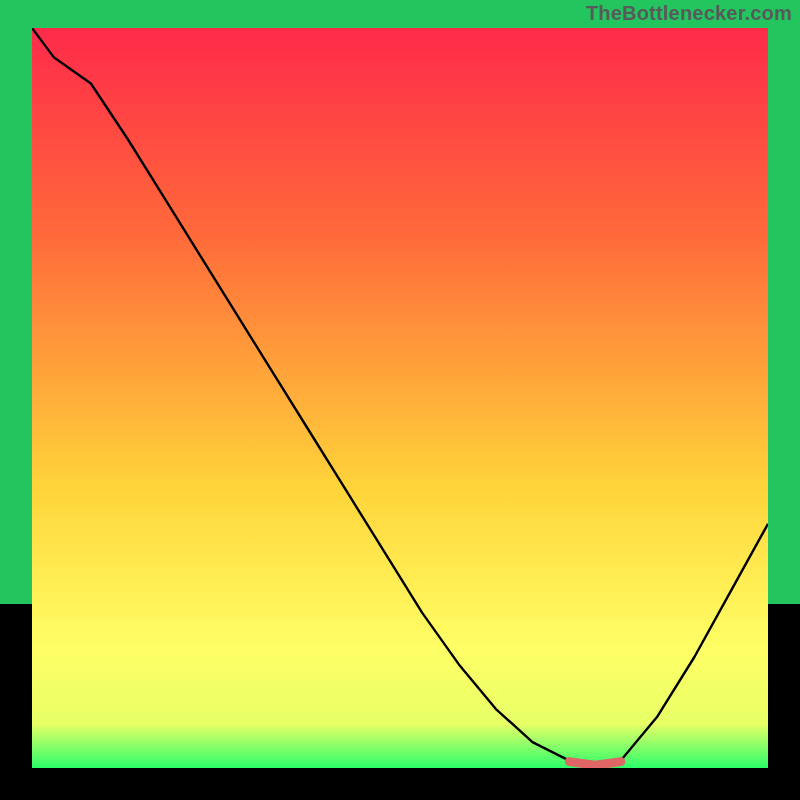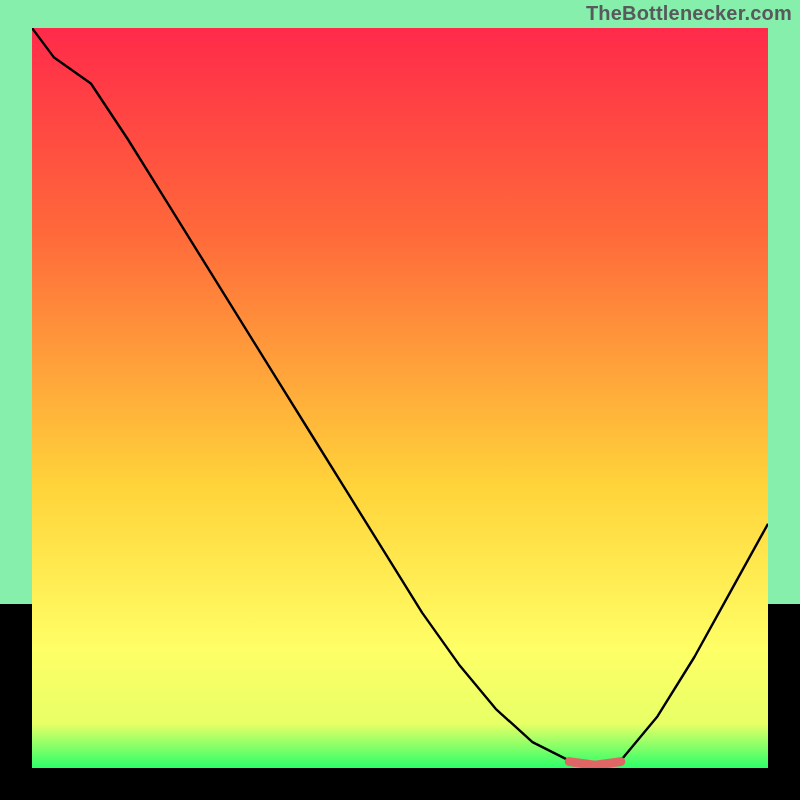--- a/index.html
+++ b/index.html
@@ -7,21 +7,21 @@
     padding: 0;
     width: 800px;
     height: 800px;
     background: #000000;
     overflow: hidden;
   }
   .container {
     position: relative;
     width: 800px;
     height: 604px;
-    background: #86efac;
+    background: #22c55e;
   }
   .watermark {
     position: absolute;
     top: 2px;
     right: 8px;
     font-family: Arial, Helvetica, sans-serif;
     font-size: 20px;
     font-weight: bold;
     color: #58595b;
     z-index: 10;

